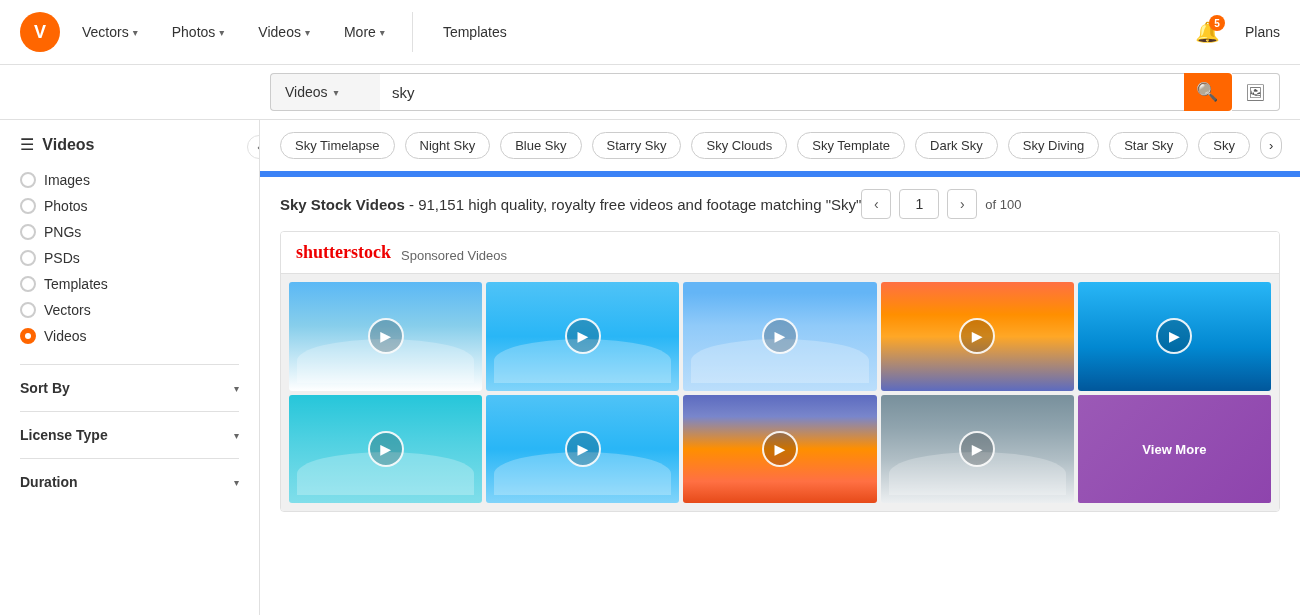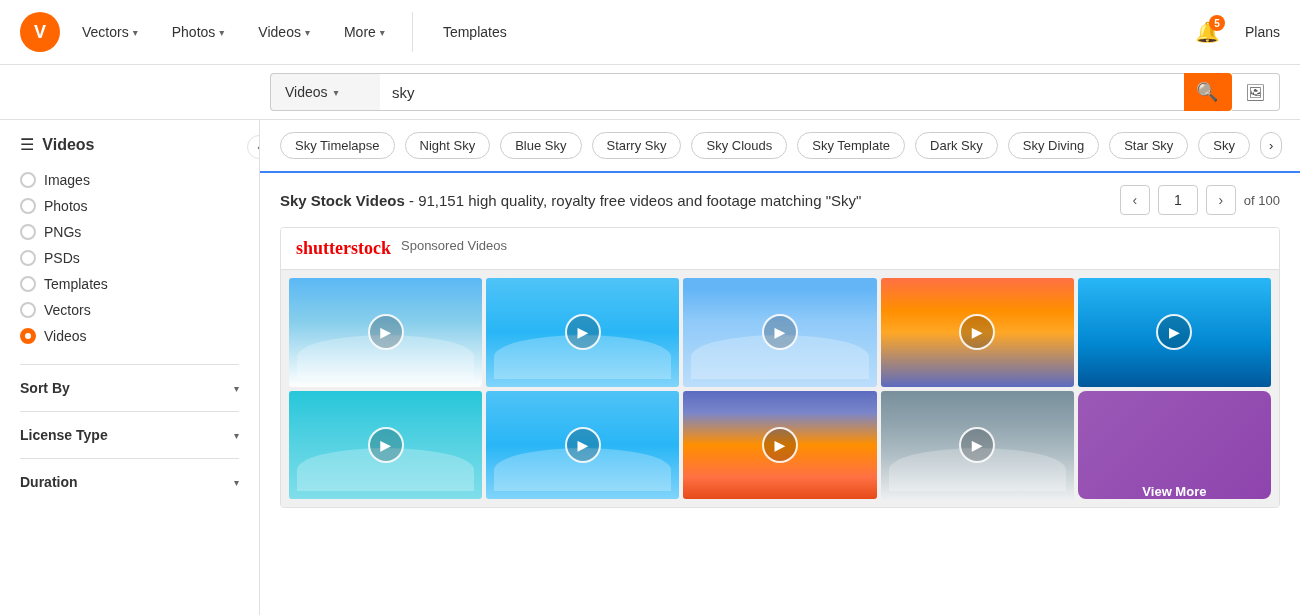--- a/index.html
+++ b/index.html
@@ -40,40 +40,40 @@
     .radio-item { display: flex; align-items: flex-start; gap: 8px; cursor: pointer; font-size: 14px; }
     .radio-circle { width: 16px; height: 16px; border-radius: 50%; border: 2px solid #ccc; flex-shrink: 0; display: flex; align-items: center; justify-content: center; }
     .radio-circle.active { border-color: #f60; background: #f60; }
     .radio-circle.active::after { content: ''; width: 6px; height: 6px; background: #fff; border-radius: 50%; }
     .sidebar-divider { border: none; border-top: 1px solid #e0e0e0; margin: 15px 0; }
     .section-header { display: flex; align-items: center; justify-content: space-between; cursor: pointer; margin-bottom: 5px; gap: 12px; }
     .section-header-label { font-size: 14px; font-weight: 600; color: #333; }
 
     
     .content { flex: 1; overflow-y: auto; padding: 0; }
-    .tags-row { display: flex; align-items: center; padding: 12px 20px; gap: 10px; border-bottom: 2px solid #3b82f6; flex-wrap: nowrap; overflow: hidden; }
+    .tags-row { display: flex; align-items: center; padding: 12px 20px; gap: 10px; border-bottom: 6px solid #3b82f6; flex-wrap: nowrap; overflow: hidden; }
     .tag { padding: 5px 14px; border: 1px solid #ccc; border-radius: 20px; font-size: 13px; cursor: pointer; white-space: nowrap; color: #333; background: #fff; }
     .tag-more { padding: 5px 8px; border: 1px solid #ccc; border-radius: 20px; font-size: 13px; cursor: pointer; color: #333; background: #fff; }
-    .results-header { display: flex; align-items: center; justify-content: space-between; padding: 12px 20px; }
+    .results-header { display: flex; align-items: center; padding: 12px 20px; }
     .results-title { font-size: 15px; color: #333; }
     .results-title strong { font-weight: 700; }
     .pagination { display: flex; align-items: center; gap: 8px; }
     .page-btn { width: 30px; height: 30px; border: 1px solid #ccc; border-radius: 4px; display: flex; align-items: center; justify-content: center; cursor: pointer; font-size: 14px; color: #555; background: #fff; }
     .page-num { width: 40px; height: 30px; border: 1px solid #ccc; border-radius: 4px; display: flex; align-items: center; justify-content: center; font-size: 14px; }
     .of-pages { font-size: 13px; color: #555; }
 
     
     .sponsored-box { margin: 0 20px 15px; border: 1px solid #e0e0e0; border-radius: 4px; overflow: hidden; }
-    .sponsored-header { display: flex; align-items: flex-start; gap: 10px; padding: 10px 15px; background: #fff; border-bottom: 1px solid #e0e0e0; }
+    .sponsored-header { display: flex; align-items: flex-end; gap: 10px; padding: 10px 15px; background: #fff; border-bottom: 1px solid #e0e0e0; }
     .shutterstock-logo { font-size: 18px; font-weight: bold; color: #e00; font-family: Georgia, serif; }
     .sponsored-label { font-size: 13px; color: #666; }
     .video-grid { display: grid; grid-template-columns: repeat(5, 1fr); gap: 4px; padding: 8px; background: #f0f0f0; }
     .video-thumb { position: relative; background: #87ceeb; border-radius: 3px; overflow: hidden; aspect-ratio: 16/9; cursor: pointer; }
     .play-btn { position: absolute; top: 50%; left: 50%; transform: translate(-50%, -50%); width: 36px; height: 36px; border-radius: 50%; border: 2px solid rgba(255,255,255,0.9); display: flex; align-items: center; justify-content: center; color: #fff; font-size: 14px; background: rgba(0,0,0,0.2); }
-    .view-more-thumb { background: linear-gradient(135deg, #9b59b6, #8e44ad); display: flex; align-items: flex-end; justify-content: center; color: #fff; font-size: 13px; font-weight: 600; border-radius: 8px; aspect-ratio: 16/9; cursor: pointer; }
+    .view-more-thumb { background: linear-gradient(135deg, #9b59b6, #8e44ad); display: flex; align-items: center; justify-content: center; color: #fff; font-size: 13px; font-weight: 600; border-radius: 2px; aspect-ratio: 16/9; cursor: pointer; }
 
     
     .sky1 { background: linear-gradient(180deg, #5bb8f5 0%, #87ceeb 40%, #fff 100%); }
     .sky2 { background: linear-gradient(180deg, #4fc3f7 0%, #29b6f6 50%, #81d4fa 100%); }
     .sky3 { background: linear-gradient(180deg, #64b5f6 10%, #90caf9 40%, #bbdefb 100%); }
     .sky4 { background: linear-gradient(180deg, #ff7043 0%, #ff8f00 30%, #ffa726 50%, #5c6bc0 100%); }
     .sky5 { background: linear-gradient(180deg, #29b6f6 0%, #0288d1 60%, #01579b 100%); }
     .sky6 { background: linear-gradient(180deg, #26c6da 0%, #4dd0e1 40%, #80deea 100%); }
     .sky7 { background: linear-gradient(180deg, #5c6bc0 0%, #7986cb 20%, #ff8f00 50%, #ff7043 80%, #e64a19 100%); }
     .sky8 { background: linear-gradient(180deg, #78909c 0%, #90a4ae 30%, #b0bec5 60%, #eceff1 100%); }

